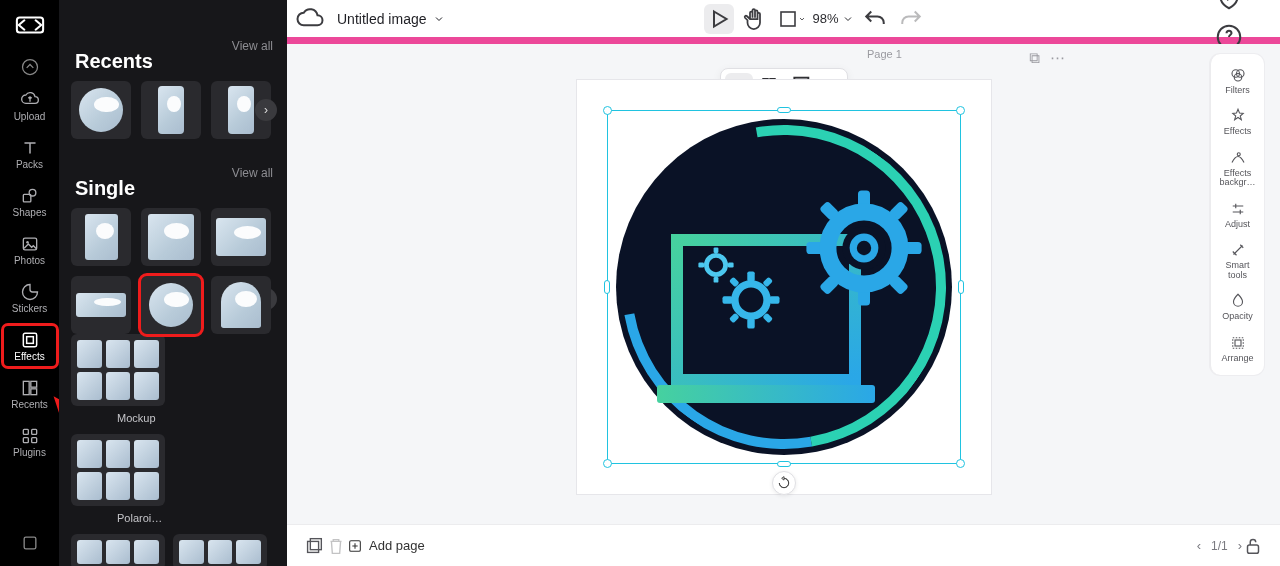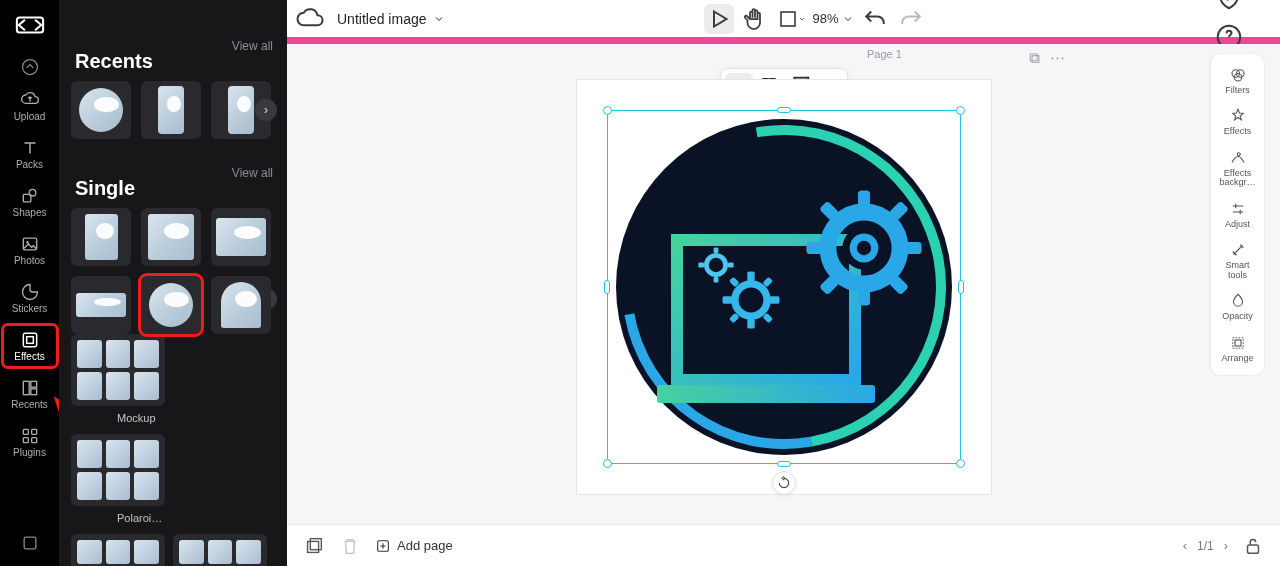--- a/index.html
+++ b/index.html
@@ -85,21 +85,21 @@
 .gear-mid { position:absolute; left:32%; top:45%; width:62px; height:62px; }
 .gear-sm  { position:absolute; left:25%; top:38%; width:40px; height:40px; }
 
 
 .right-panel { width: 54px; background:#fff; border-left:1px solid #ececee; margin:10px 8px 10px 0; border-radius:10px; display:flex; flex-direction:column; align-items:center; padding:8px 0; gap:4px; box-shadow:0 0 0 1px #ededf0; }
 .rp-item { width:44px; display:flex; flex-direction:column; align-items:center; gap:2px; padding:4px 0; color:#55555a; cursor:pointer; }
 .rp-item svg { width:18px; height:18px; }
 .rp-label { font-size:9px; text-align:center; line-height:1.05; max-width:44px; }
 
 
-.footer { height:42px; border-top:1px solid #ececee; background:#fff; display:flex; align-items:center; padding:0 16px; gap:14px; }
+.footer { height:42px; border-top:1px solid #ececee; background:#fff; display:flex; align-items:center; padding:0 16px; gap:0; }
 .footer .spacer { flex:1; }
 .pager { display:flex; align-items:center; gap:10px; color:#7a7a80; font-size:12px; }
 .pager .pg-btn { cursor:pointer; font-size:13px; }
 .add-page { display:flex; align-items:center; gap:6px; color:#333; font-size:13px; cursor:pointer; }
 .foot-ico { width:22px; height:22px; display:flex; align-items:center; justify-content:center; color:#55555a; cursor:pointer; }
 .lock { width:22px; height:22px; display:flex; align-items:center; justify-content:center; color:#55555a; cursor:pointer; }
 </style>
 </head>
 <body>
 

